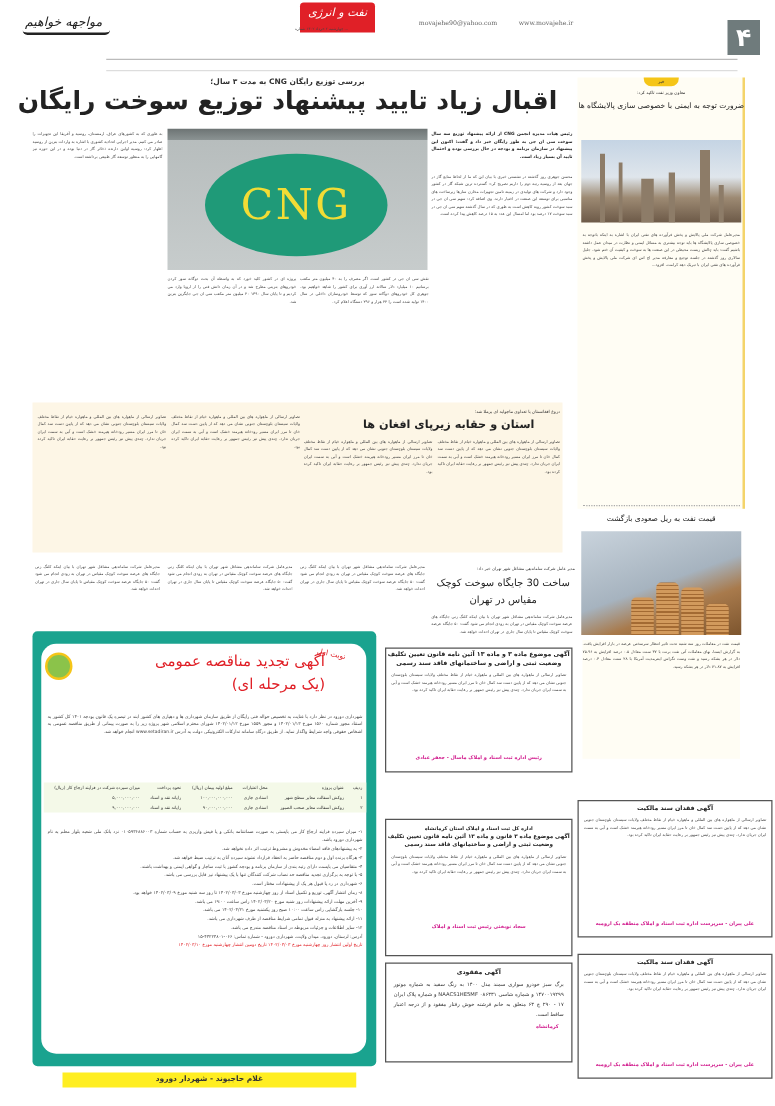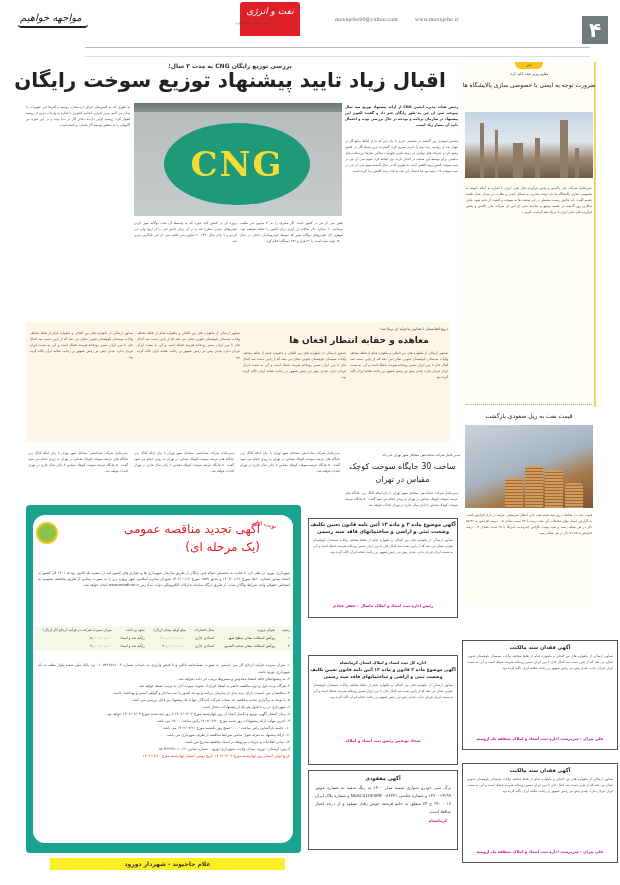--- a/index.html
+++ b/index.html
@@ -7,33 +7,33 @@
     width: 620px; height: 885px; background: #ffffff; overflow: hidden;
     font-family: "DejaVu Sans", sans-serif; color: #333; position: relative;
   }
   .abs { position: absolute; }
   
   .hdr-line { position: absolute; left: 85px; right: 30px; top: 47px; height: 1px; background: #bbb; }
   .hdr-line2 { position: absolute; left: 85px; right: 30px; top: 56px; height: 1px; background: #ddd; }
   .page-num { left: 582px; top: 16px; width: 26px; height: 28px; background: #6f7b7c; color: #fff;
     font-size: 20px; font-weight: bold; text-align: center; line-height: 28px; }
   .site { top: 16px; font-size: 5px; color: #666; font-family: "DejaVu Serif", serif; }
-  .logo-red { left: 240px; top: 2px; width: 60px; height: 34px; background: #e02027; color: #fff;
+  .logo-red { left: 240px; top: 2px; width: 60px; height: 24px; background: #e02027; color: #fff;
     font-size: 9px; text-align: center; line-height: 18px; border-radius: 3px 3px 0 0; font-style: italic; }
   .date-line { left: 236px; top: 21px; font-size: 3px; color: #444; }
   .brand { left: 20px; top: 12px; font-size: 10px; font-style: italic; color: #222; font-family: "DejaVu Serif", serif; }
   .brand-swoosh { left: 18px; top: 24px; width: 70px; height: 4px; border-bottom: 2px solid #222; border-radius: 0 0 40px 40px; }
 
   
   .kicker { left: 0; width: 460px; top: 62px; text-align: center; font-size: 6px; font-weight: bold; color: #333; direction: rtl; }
   .headline { left: 0; width: 460px; top: 68px; text-align: center; font-size: 20px; font-weight: bold; color: #222; direction: rtl; }
   .photo-cng { left: 134px; top: 103px; width: 208px; height: 113px; background: linear-gradient(#6d7474 0%, #8b9393 8%, #b7bdbd 8%, #c7cccc 100%); }
   .cng-oval { position: absolute; left: 30px; top: 20px; width: 146px; height: 82px; border-radius: 50%;
     background: #1f9a78; display: flex; align-items: center; justify-content: center; }
-  .cng-text { font-family: "DejaVu Serif", serif; font-weight: bold; font-size: 34px; color: #f2dc35; letter-spacing: 2px; }
+  .cng-text { font-family: "DejaVu Serif", serif; font-weight: normal; font-size: 34px; color: #f2dc35; letter-spacing: 2px; }
   .col-text { direction: rtl; font-size: 3.2px; line-height: 6px; color: #444; text-align: justify; overflow: hidden; }
   .lead { font-weight: bold; color: #222; }
 
   
   .side-box { left: 462px; top: 62px; width: 134px; height: 345px; background: #fffdf4; border-right: 2px solid #f4d46a; }
   .side-tag { left: 515px; top: 62px; width: 28px; height: 7px; background: #f5c518; font-size: 3.5px; text-align: center; line-height: 7px; border-radius: 0 0 6px 6px; }
   .side-kicker { left: 462px; top: 72px; width: 134px; text-align: center; font-size: 3.5px; direction: rtl; color: #333; }
   .side-title { left: 462px; top: 80px; width: 134px; text-align: center; font-size: 6px; line-height: 9px; direction: rtl; color: #222; }
   .refinery { left: 465px; top: 112px; width: 128px; height: 66px;
     background: linear-gradient(180deg, #c5d4e4 0%, #dfe6ec 45%, #9d8a73 70%, #6d5a48 100%); overflow: hidden; }
@@ -114,21 +114,21 @@
 <div class="abs coins">
   <div class="coin-stack" style="left:40px;height:30px;"></div>
   <div class="coin-stack" style="left:60px;height:42px;"></div>
   <div class="coin-stack" style="left:80px;height:38px;"></div>
   <div class="coin-stack" style="left:100px;height:25px;"></div>
 </div>
 <div class="abs col-text" style="left:466px;top:512px;width:126px;height:95px;background:#fffdf4;">قیمت نفت در معاملات روز سه شنبه تحت تاثیر انتظار سرسختی عرضه در بازار افزایش یافت. به گزارش ایسنا، بهای معاملات آتی نفت برنت با ۳۷ سنت معادل ۰.۵ درصد افزایش به ۷۵.۹۶ دلار در هر بشکه رسید و نفت وست تگزاس اینترمدیت آمریکا با ۲۸ سنت معادل ۰.۴ درصد افزایش به ۷۱.۸۷ دلار در هر بشکه رسید.</div>
 
 <div class="abs afghan-box"></div>
 <div class="abs afghan-kicker">دروغ افغانستان با تعداوی ماجوابه ای برملا شد؛</div>
-<div class="abs afghan-title">معاهده و حقابه انتظار افغان ها</div>
+<div class="abs afghan-title">استان و حقابه زیرپای افغان ها</div>
 <div class="abs col-text" style="left:350px;top:350px;width:98px;height:88px;">تصاویر ارسالی از ماهواره های بین المللی و ماهواره خیام از نقاط مختلف ولایات سیستان بلوچستان جنوبی نشان می دهد که از پایین دست سد کمال خان تا مرز ایران مسیر رودخانه هیرمند خشک است و آبی به سمت ایران جریان ندارد. چندی پیش نیز رئیس جمهور بر رعایت حقابه ایران تاکید کرده بود.</div>
 <div class="abs col-text" style="left:243px;top:350px;width:103px;height:88px;">تصاویر ارسالی از ماهواره های بین المللی و ماهواره خیام از نقاط مختلف ولایات سیستان بلوچستان جنوبی نشان می دهد که از پایین دست سد کمال خان تا مرز ایران مسیر رودخانه هیرمند خشک است و آبی به سمت ایران جریان ندارد. چندی پیش نیز رئیس جمهور بر رعایت حقابه ایران تاکید کرده بود.</div>
 <div class="abs col-text" style="left:137px;top:330px;width:103px;height:108px;">تصاویر ارسالی از ماهواره های بین المللی و ماهواره خیام از نقاط مختلف ولایات سیستان بلوچستان جنوبی نشان می دهد که از پایین دست سد کمال خان تا مرز ایران مسیر رودخانه هیرمند خشک است و آبی به سمت ایران جریان ندارد. چندی پیش نیز رئیس جمهور بر رعایت حقابه ایران تاکید کرده بود.</div>
 <div class="abs col-text" style="left:30px;top:330px;width:103px;height:108px;">تصاویر ارسالی از ماهواره های بین المللی و ماهواره خیام از نقاط مختلف ولایات سیستان بلوچستان جنوبی نشان می دهد که از پایین دست سد کمال خان تا مرز ایران مسیر رودخانه هیرمند خشک است و آبی به سمت ایران جریان ندارد. چندی پیش نیز رئیس جمهور بر رعایت حقابه ایران تاکید کرده بود.</div>
 
 <div class="abs station-kicker">مدیر عامل شرکت ساماندهی مشاغل شهر تهران خبر داد:</div>
 <div class="abs station-title">ساخت 30 جایگاه سوخت کوچک مقیاس در تهران</div>
 <div class="abs col-text" style="left:345px;top:490px;width:113px;height:20px;">مدیرعامل شرکت ساماندهی مشاغل شهر تهران با بیان اینکه کلنگ زنی جایگاه های عرضه سوخت کوچک مقیاس در تهران به زودی انجام می شود گفت: ۵۰ جایگاه عرضه سوخت کوچک مقیاس تا پایان سال جاری در تهران احداث خواهد شد.</div>
 <div class="abs col-text" style="left:240px;top:450px;width:100px;height:50px;">مدیرعامل شرکت ساماندهی مشاغل شهر تهران با بیان اینکه کلنگ زنی جایگاه های عرضه سوخت کوچک مقیاس در تهران به زودی انجام می شود گفت: ۵۰ جایگاه عرضه سوخت کوچک مقیاس تا پایان سال جاری در تهران احداث خواهد شد.</div>
 <div class="abs col-text" style="left:134px;top:450px;width:100px;height:50px;">مدیرعامل شرکت ساماندهی مشاغل شهر تهران با بیان اینکه کلنگ زنی جایگاه های عرضه سوخت کوچک مقیاس در تهران به زودی انجام می شود گفت: ۵۰ جایگاه عرضه سوخت کوچک مقیاس تا پایان سال جاری در تهران احداث خواهد شد.</div>

